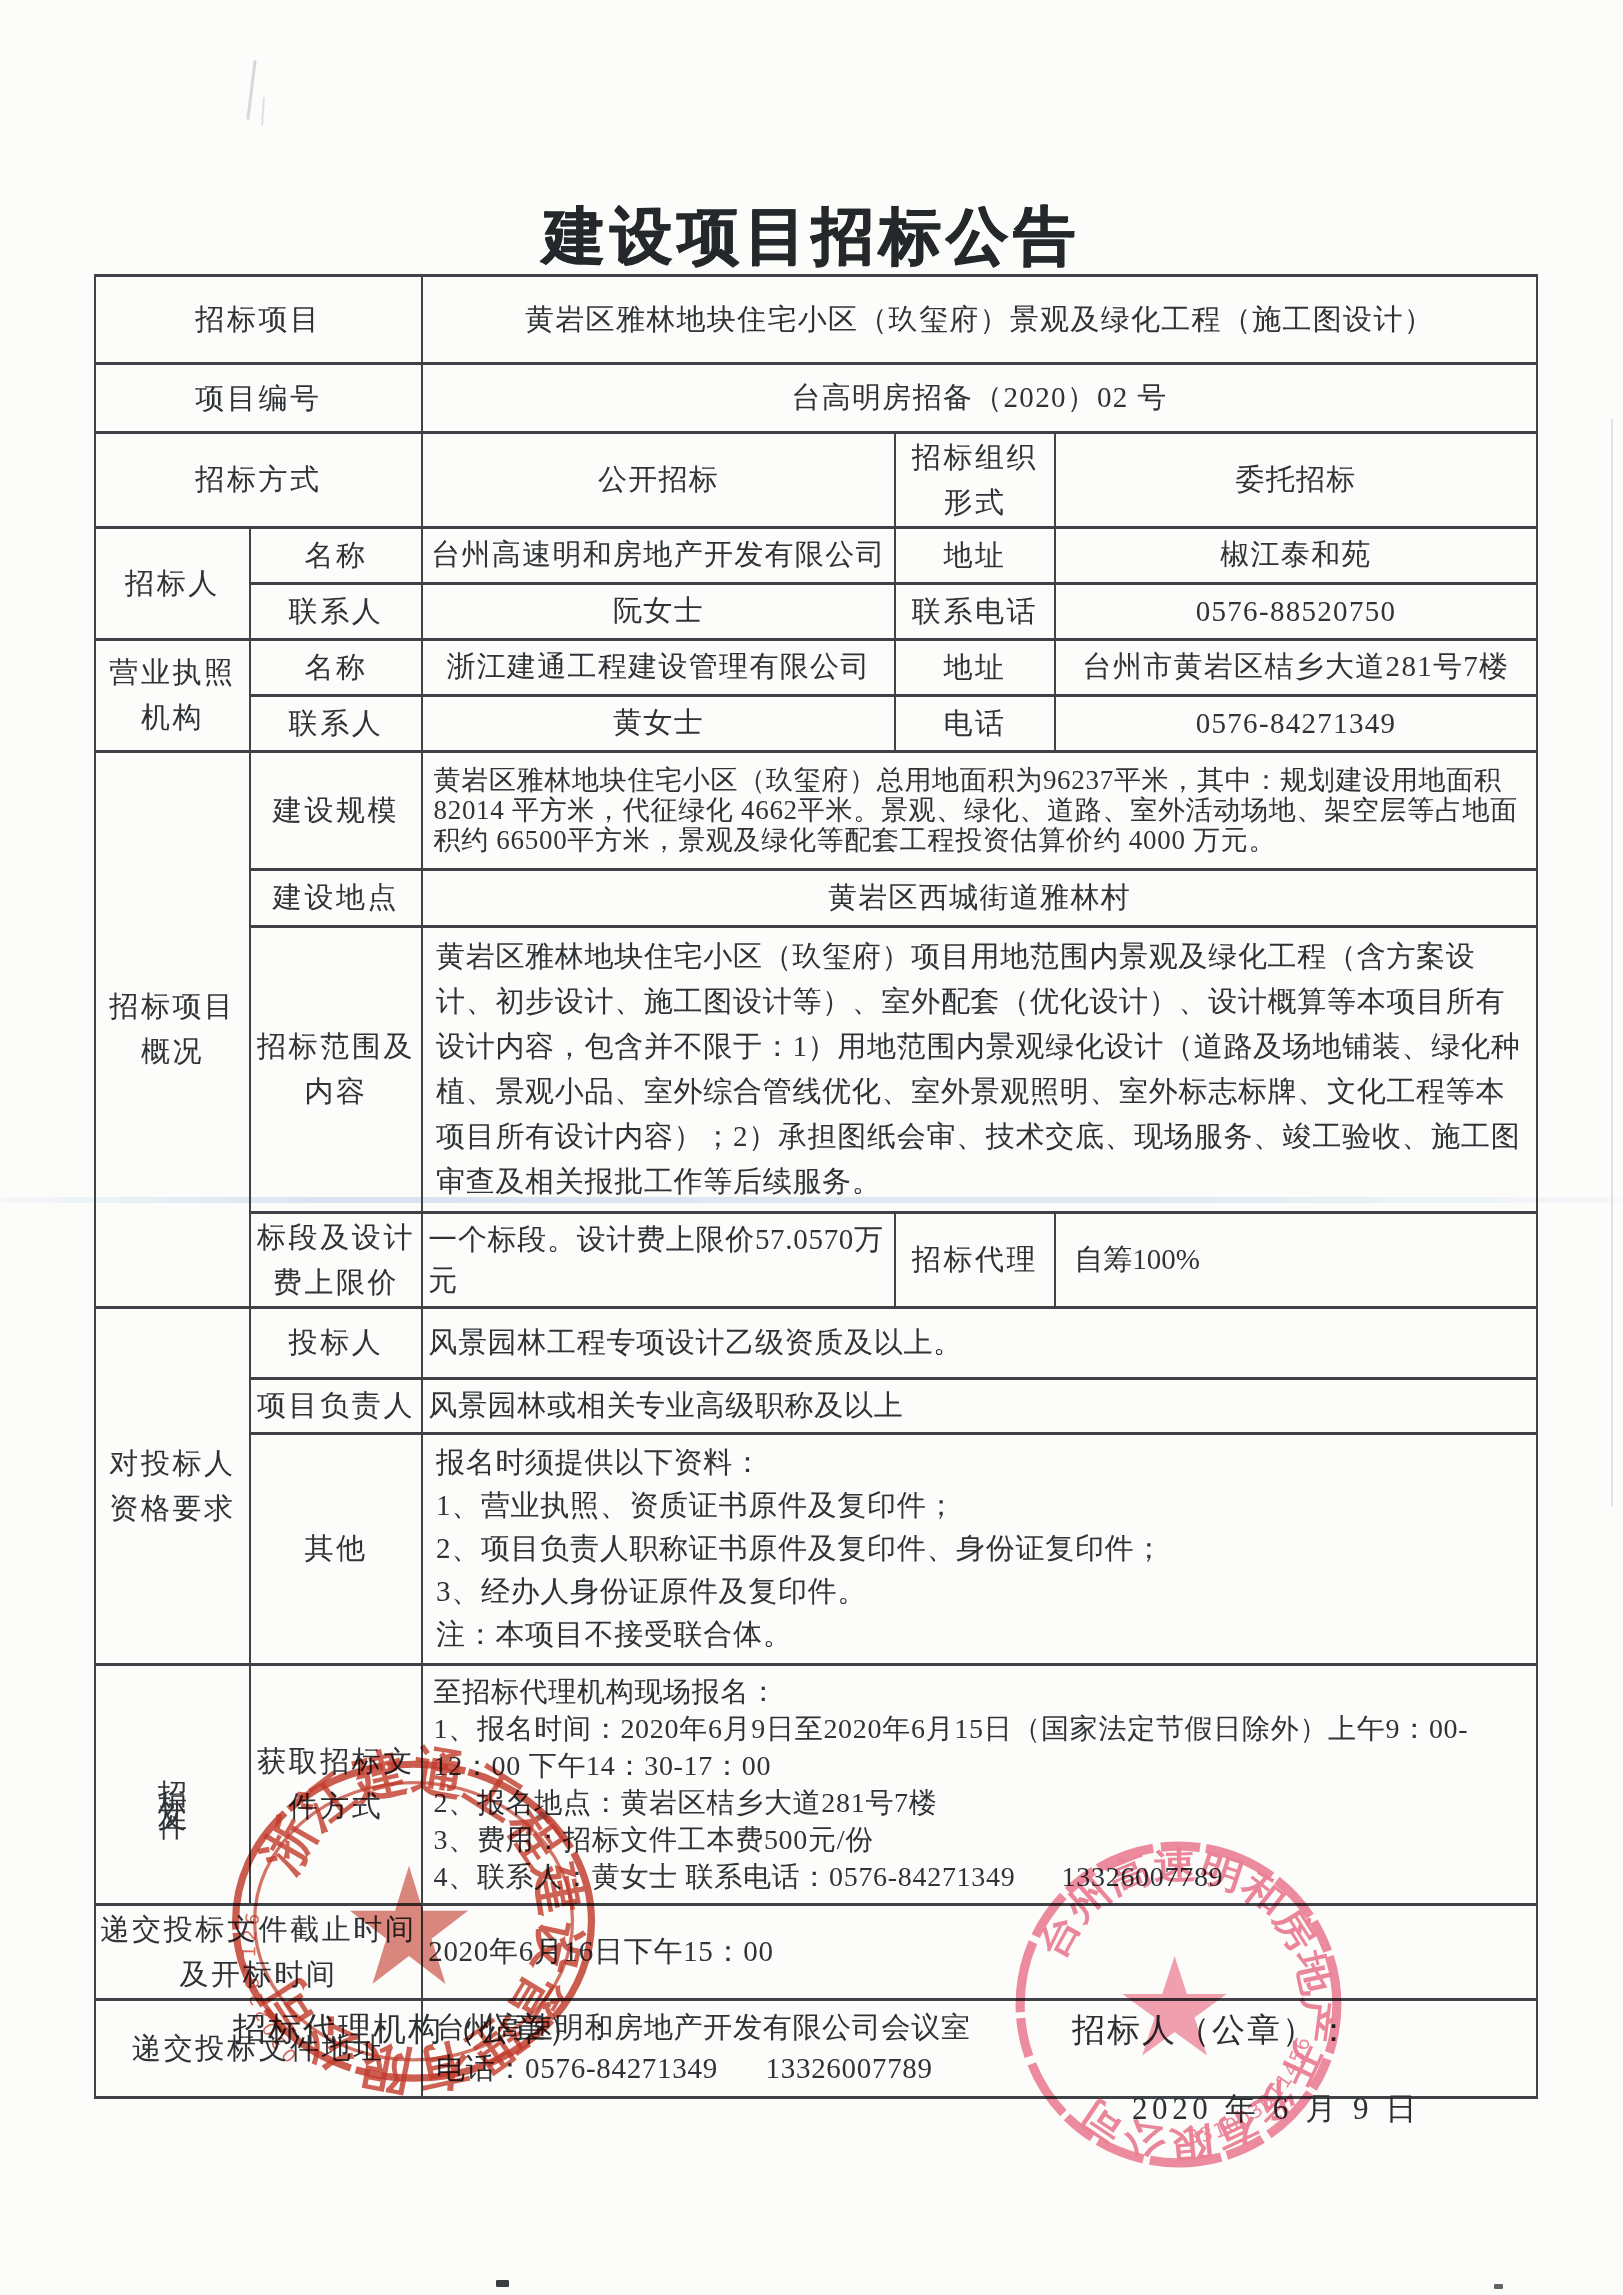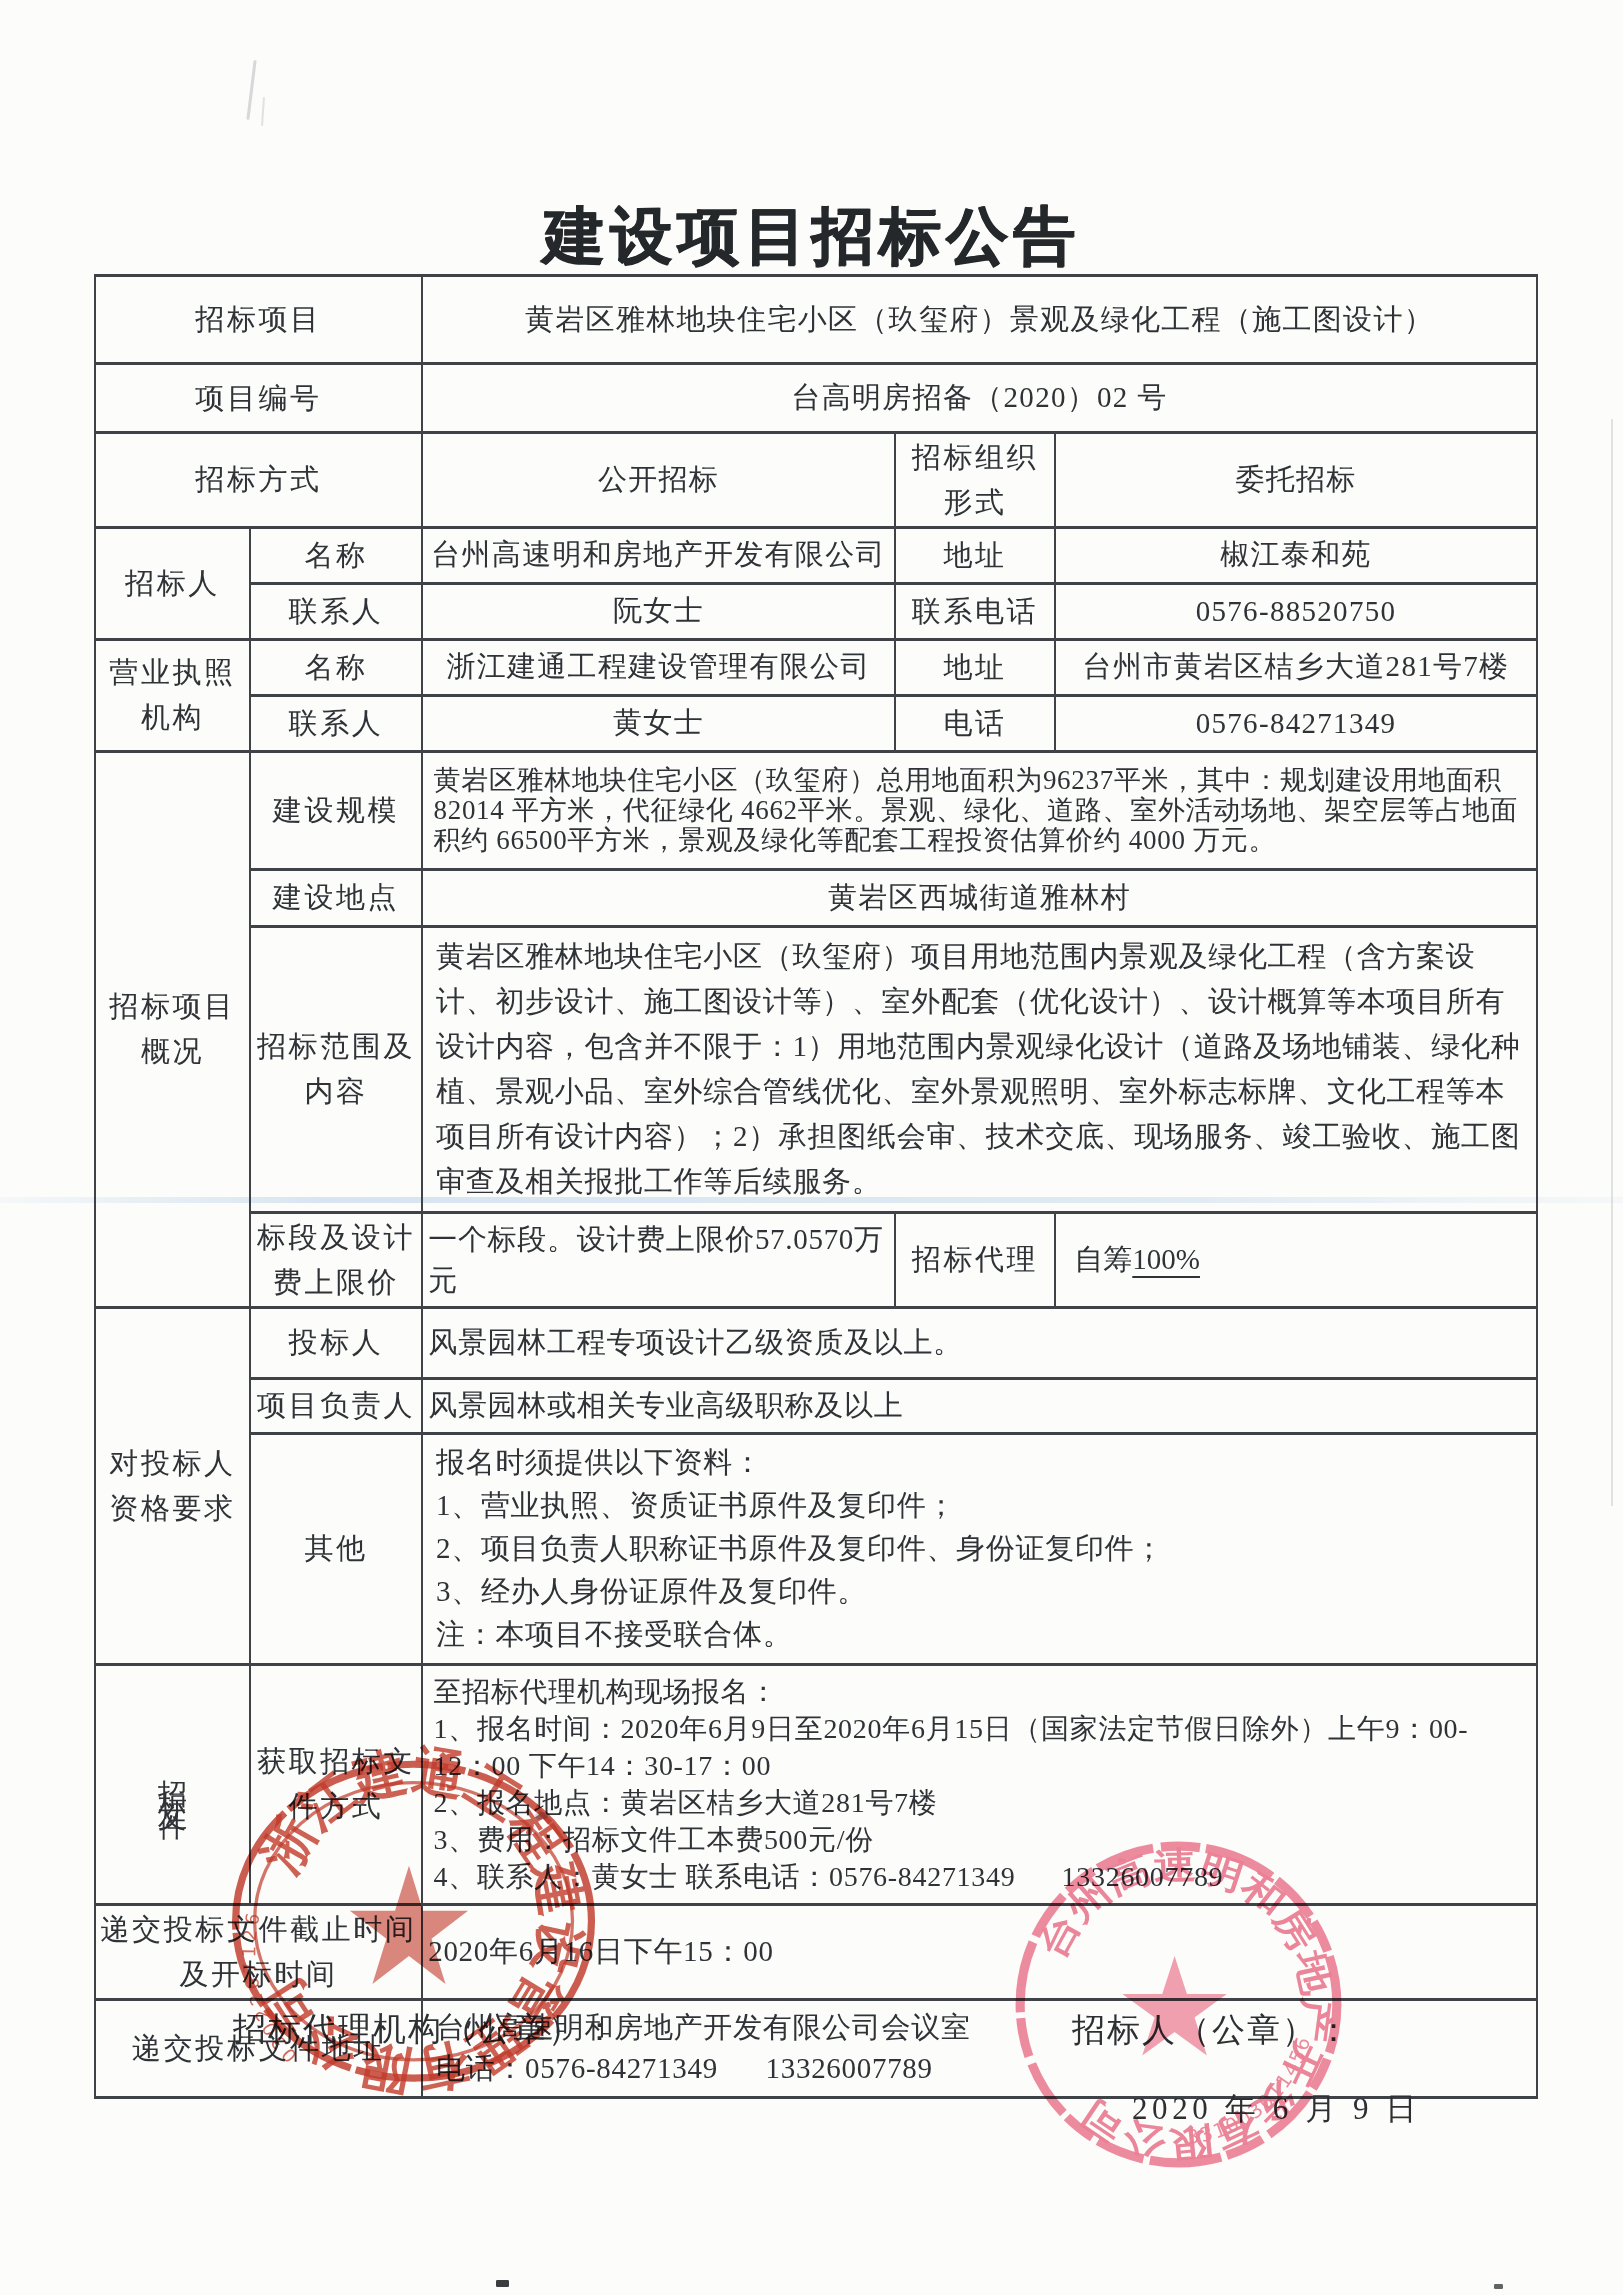--- a/index.html
+++ b/index.html
@@ -41,21 +41,21 @@
   }
   td.lbl{text-align:center;letter-spacing:2.6px;white-space:pre-line;line-height:1.55;}
   td.val{text-align:center;letter-spacing:1.3px;}
   td.txt{text-align:left;padding:6.5px 13px;white-space:pre-wrap;line-height:45px;letter-spacing:0.7px;}
   td.txt.scale{font-size:27px;line-height:30px;padding:3.9px 10.5px;}
   td.txt.how{font-size:28px;line-height:37px;padding:5.2px 10.5px;}
   td.txt.other{line-height:43px;}
   td.txt.oneline{line-height:1.4;padding:2.6px 5.2px;}
   td.txt.addr{line-height:41px;}
   .vtext{writing-mode:vertical-rl;text-orientation:upright;letter-spacing:10.5px;display:inline-block;}
-  .fund .u{text-decoration:underline;text-underline-offset:6.5px;text-decoration-thickness:2px;}
+  .fund .u{text-underline-offset:6.5px;text-decoration-thickness:2px;}
   .fund{padding-left:18.3px;text-align:left;}
 
   
   .seal-label{position:absolute;font-size:33px;letter-spacing:2px;color:#2c3033;white-space:nowrap;text-align:right;}
   .seal-label.left{left:233px;top:2007px;}
   .seal-label.right{left:1072px;top:2008px;}
   .doc-date{position:absolute;left:1132px;top:2088px;font-size:31px;letter-spacing:4.6px;color:#2c3033;white-space:nowrap;}
 
   
   .seal{position:absolute;mix-blend-mode:multiply;}

